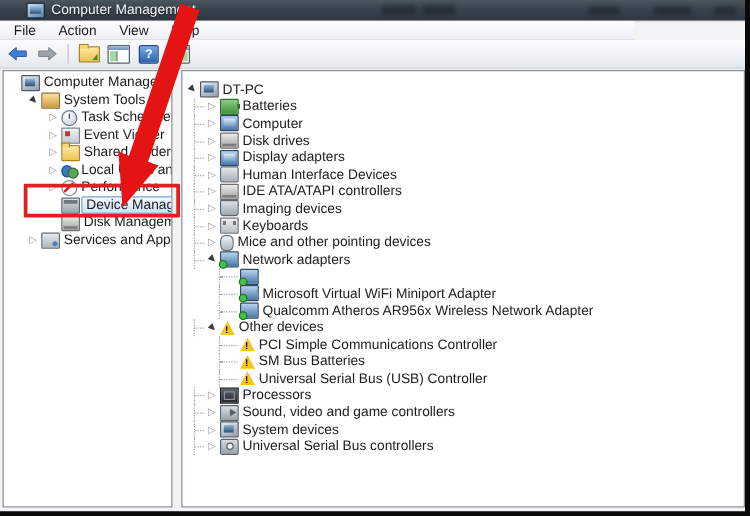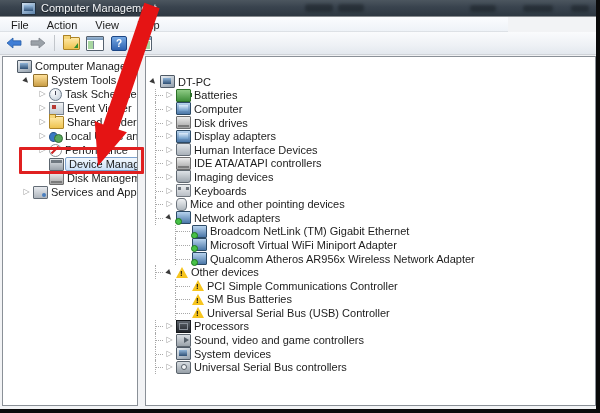--- a/index.html
+++ b/index.html
@@ -211,21 +211,21 @@
         <span class="ti ic-drive"></span>
         <span class="lbl">Disk Management</span>
       </div>
       <div class="row">
         <span class="sp" style="width: 16px;"></span>
         <span class="exp c"></span>
         <span class="ti ic-services"></span>
         <span class="lbl">Services and Applications</span>
       </div>
     </div>
-  <div class="pane" id="right-pane" style="padding-top:18px;text-align:center;">
+  <div class="pane" id="right-pane" style="padding-top:8px;text-align:center;">
       <div class="row">
         <span class="sp" style="width: 0px;"></span>
         <span class="exp e"></span>
         <span class="ti ic-pc"></span>
         <span class="lbl">DT-PC</span>
       </div>
       <div class="row g g1">
         <span class="sp" style="width: 16px;"></span>
         <span class="exp c"></span>
         <span class="ti ic-battery"></span>
@@ -282,21 +282,20 @@
       <div class="row g g1">
         <span class="sp" style="width: 16px;"></span>
         <span class="exp e"></span>
         <span class="ti ic-network"></span>
         <span class="lbl">Network adapters</span>
       </div>
       <div class="row g g2">
         <span class="sp" style="width: 32px;"></span>
         <span class="exp n"></span>
         <span class="ti ic-network"></span>
-        <span class="lbl">Broadcom NetLink (TM) Gigabit Ethernet</span>
       </div>
       <div class="row g g2">
         <span class="sp" style="width: 32px;"></span>
         <span class="exp n"></span>
         <span class="ti ic-network"></span>
         <span class="lbl">Microsoft Virtual WiFi Miniport Adapter</span>
       </div>
       <div class="row g g2">
         <span class="sp" style="width: 32px;"></span>
         <span class="exp n"></span>

